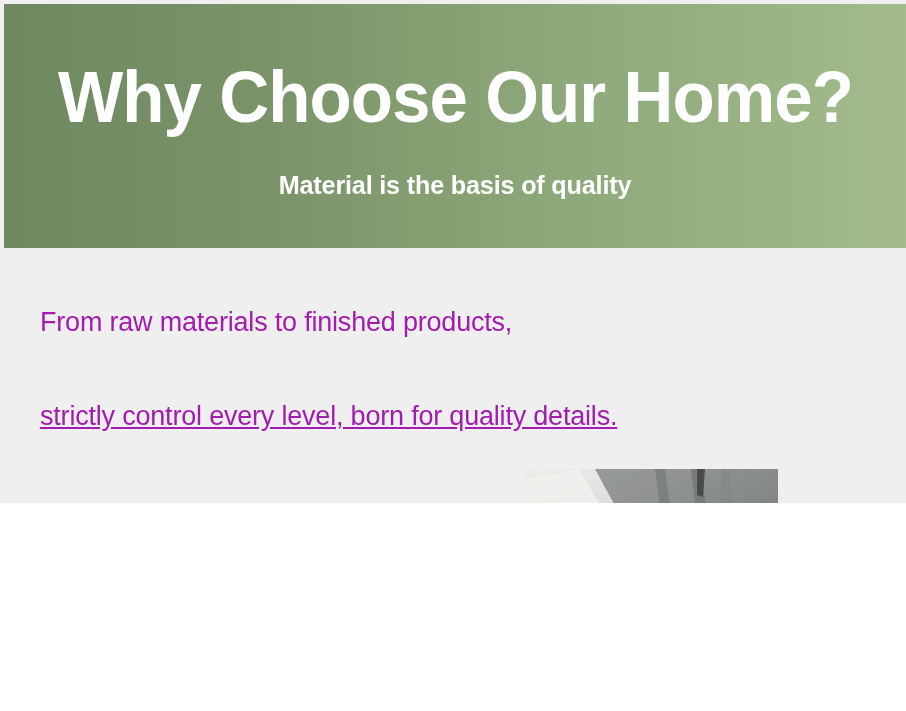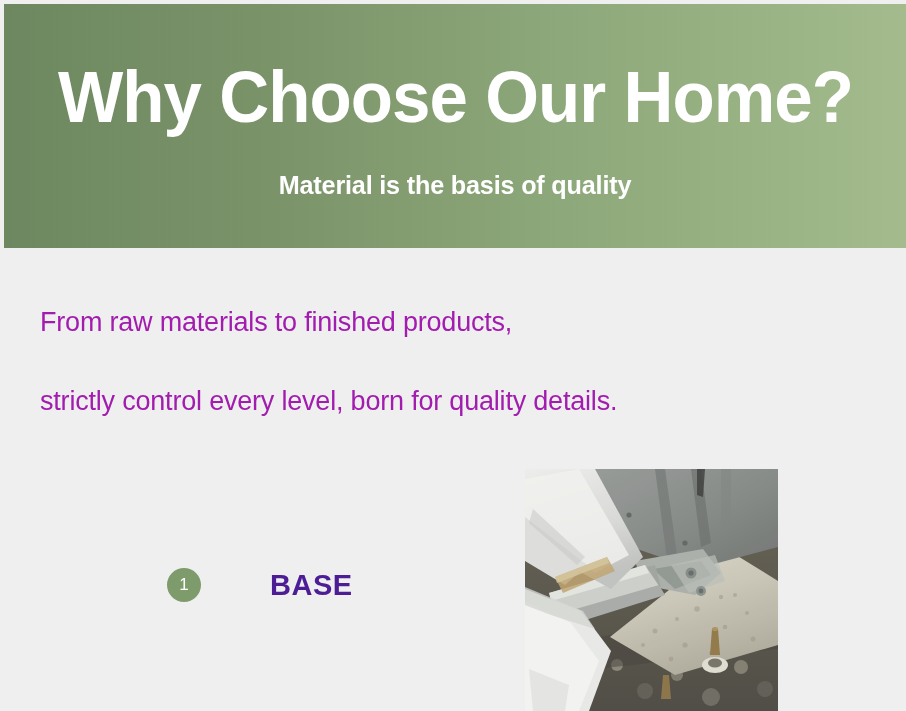--- a/index.html
+++ b/index.html
@@ -7,21 +7,21 @@
     padding: 0;
     background: #ffffff;
   }
   body {
     font-family: "Liberation Sans", sans-serif;
   }
 
   .slide {
     position: relative;
     width: 906px;
-    height: 711px;
+    height: 503px;
     background: #efefef;
     overflow: hidden;
     box-sizing: border-box;
   }
 
   
   .header {
     position: absolute;
     left: 4px;
     top: 4px;
@@ -62,21 +62,21 @@
   .body-line {
     position: absolute;
     left: 40px;
     color: #a21caf;
     font-size: 27px;
     font-weight: normal;
     letter-spacing: -0.2px;
     white-space: nowrap;
   }
   .body-line-1 { top: 307px; }
-  .body-line-2 { top: 386px; }
+  .body-line-2 { top: 401px; text-decoration: underline; }
 
   
   .item-row {
     position: absolute;
     left: 167px;
     top: 568px;
     display: flex;
     align-items: center;
   }
   .item-badge {

